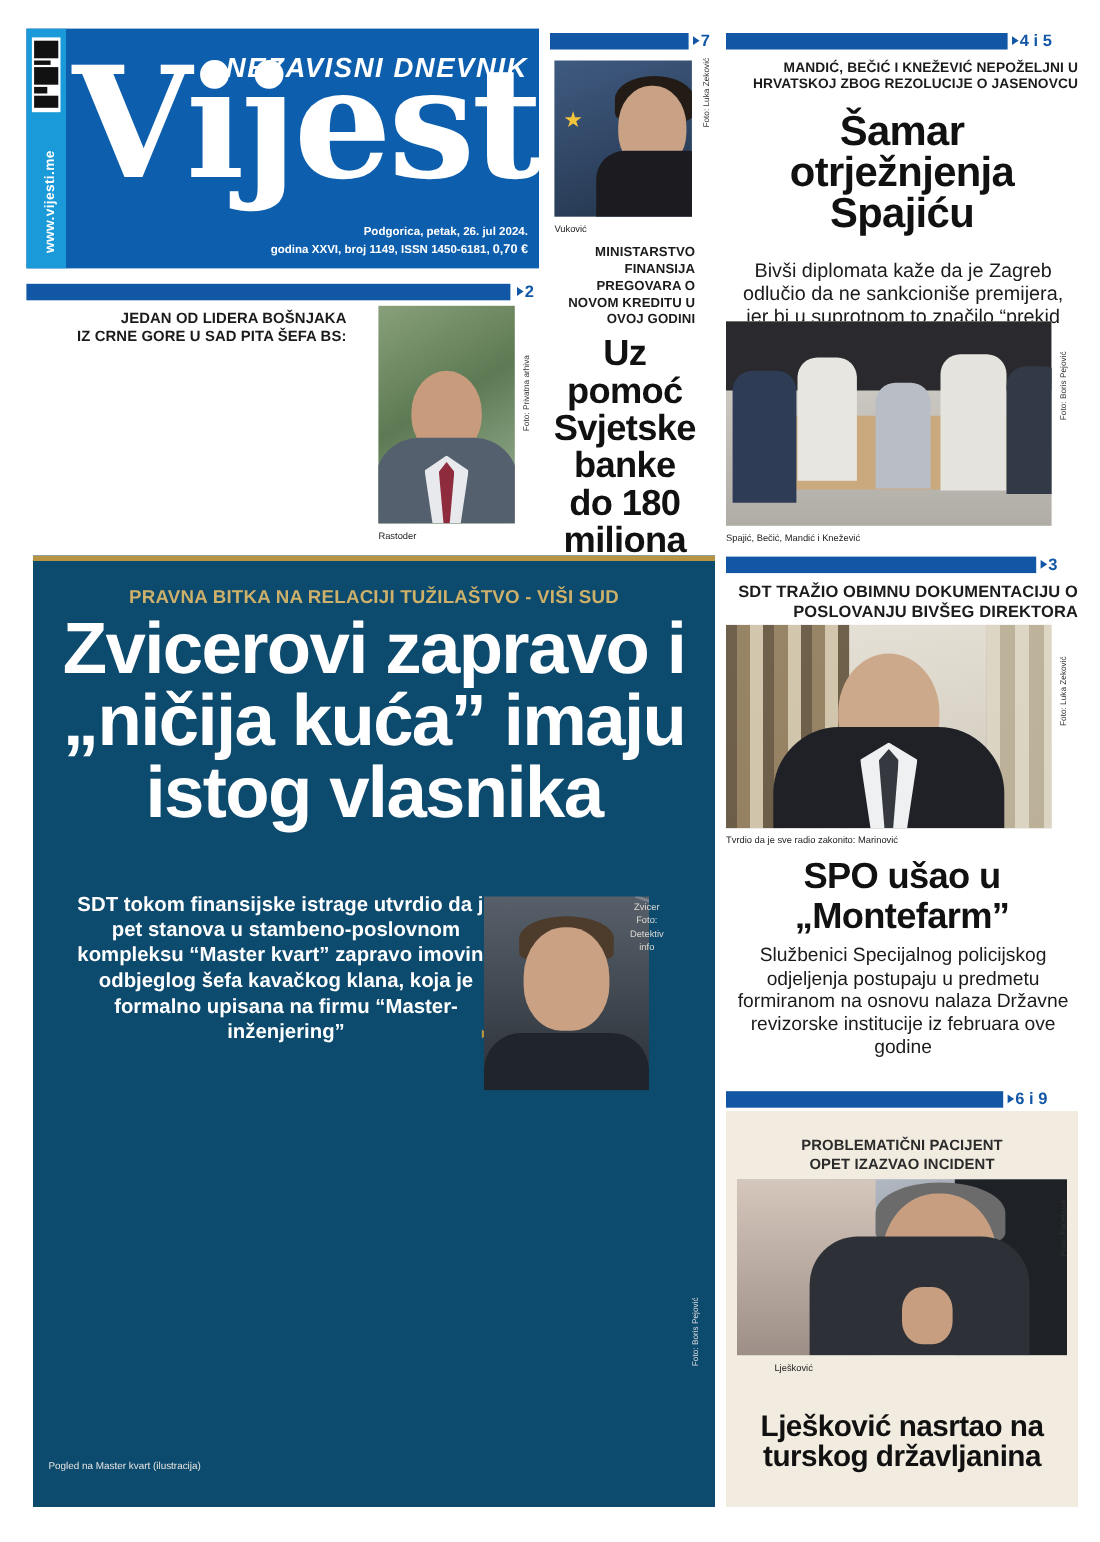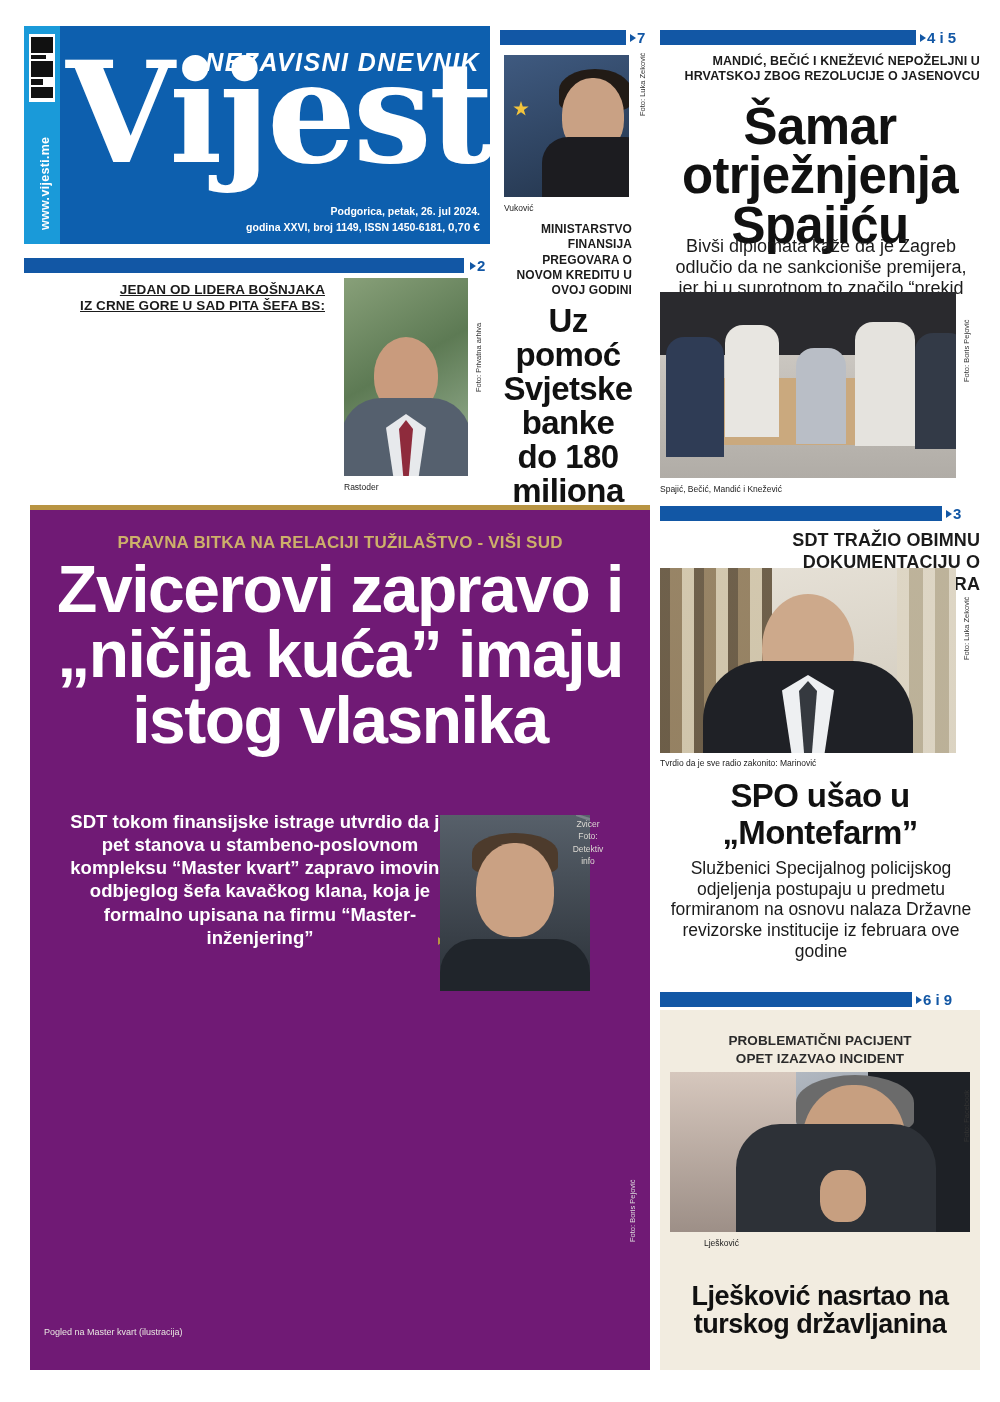--- a/index.html
+++ b/index.html
@@ -170,21 +170,21 @@
   .r3-photo .hair { position:absolute; left:42%; top:2%; width:118px; height:56px;
     border-radius:50% 50% 18% 18%; background:#6b6b6b; }
   .r3-photo .uni { position:absolute; left:22%; bottom:0; width:200px; height:108px;
     background:#2d3137; border-radius:44px 44px 0 0; }
   .r3-photo .hand { position:absolute; left:50%; bottom:6%; width:46px; height:52px;
     border-radius:40%; background:#c79f80; }
 
   
   .main-box {
     position: absolute; left: 30px; top: 505px; width: 620px; height: 865px;
-    background: #701a75; overflow: hidden;
+    background: #0c4a6e; overflow: hidden;
   }
   .gold-rule { position: absolute; left: 0; top: 0; width: 100%; height: 5px; background: #b89442; }
   .main-kicker {
     position: absolute; left: 0; top: 28px; width: 100%;
     text-align: center; color: #cdb06a;
     font-size: 17px; font-weight: bold; letter-spacing: 0.2px;
   }
   .main-headline {
     position: absolute; left: 12px; top: 52px; width: 596px;
     text-align: center; color: #fff; font-weight: bold;
@@ -275,21 +275,21 @@
         <b>0,70 €</b>
       </div>
     </div>
   </div>
 
   <div class="rule" style="left:24px; top:258px; width:440px;"></div>
   <div class="rule-num" style="left:470px; top:258px;">
     <span class="tri"></span><span>2</span>
   </div>
 
-  <div class="overline" style="position:absolute; left:30px; top:282px; width:295px;text-decoration:underline;">
+  <div class="overline" style="position:absolute; left:20px; top:282px; width:295px;">
     <div>JEDAN OD LIDERA BOŠNJAKA</div>
     <div>IZ CRNE GORE U SAD PITA ŠEFA BS:</div>
   </div>
 
 
   <div class="ph l1-photo" style="left:344px; top:278px; width:124px; height:198px;">
     <div class="face"></div>
       <div class="suit"></div>
       <div class="shirt"></div>
       <div class="tie"></div>
@@ -318,21 +318,21 @@
   <div class="rule" style="left:660px; top:30px; width:256px;"></div>
   <div class="rule-num" style="left:920px; top:30px;">
     <span class="tri"></span><span>4 i 5</span>
   </div>
 
   <div class="overline" style="position:absolute; left:660px; top:54px; width:320px; font-size:12.5px;">
     <div>MANDIĆ, BEČIĆ I KNEŽEVIĆ NEPOŽELJNI U</div>
     <div>HRVATSKOJ ZBOG REZOLUCIJE O JASENOVCU</div>
   </div>
 
-  <div class="headline" style="position:absolute; left:660px; top:102px; width:320px; font-size:51px; text-align:center;">
+  <div class="headline" style="position:absolute; left:660px; top:102px; width:320px; font-size:38px; text-align:center;">
     <div>Šamar</div>
     <div>otrježnjenja Spajiću</div>
   </div>
 
   <div class="deck" style="position:absolute; left:668px; top:192px; width:306px; font-size:18px;margin-top:44px;">Bivši diplomata kaže da je Zagreb odlučio da ne sankcioniše premijera, jer bi u suprotnom to značilo “prekid svih odnosa”</div>
 
   <div class="ph r1-photo" style="left:660px; top:292px; width:296px; height:186px;">
     <div class="wall"></div>
     <div class="table"></div>
     <div class="p" style="left:2%; top:24%; width:58px; height:120px; background:#2f3c55;"></div>
@@ -378,21 +378,21 @@
   </div>
 
   <div class="main-caption">Pogled na Master kvart (ilustracija)</div>
   <div class="credit light main-credit">Foto: Boris Pejović</div>
 
   <div class="rule" style="left:660px; top:506px; width:282px;"></div>
   <div class="rule-num" style="left:946px; top:506px;">
     <span class="tri"></span><span>3</span>
   </div>
 
-  <div class="overline" style="position:absolute; left:660px; top:530px; width:320px; font-size:18px;">
+  <div class="overline" style="position:absolute; left:660px; top:530px; width:320px; font-size:15px;">
     <div>SDT TRAŽIO OBIMNU DOKUMENTACIJU O</div>
     <div>POSLOVANJU BIVŠEG DIREKTORA</div>
   </div>
 
   <div class="ph r2-photo" style="left:660px; top:568px; width:296px; height:185px;">
     <div class="drape"></div>
       <div class="drape2"></div>
     <div class="head"></div>
       <div class="suit"></div>
       <div class="shirt"></div>

